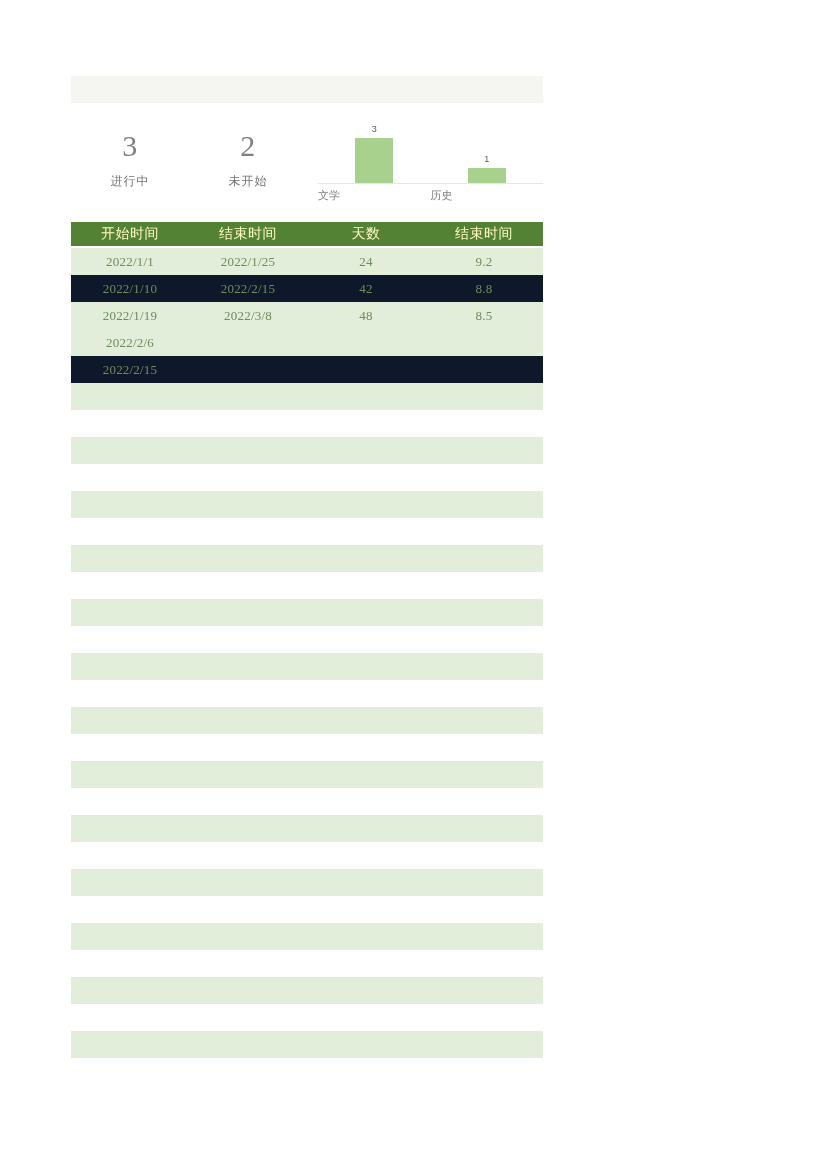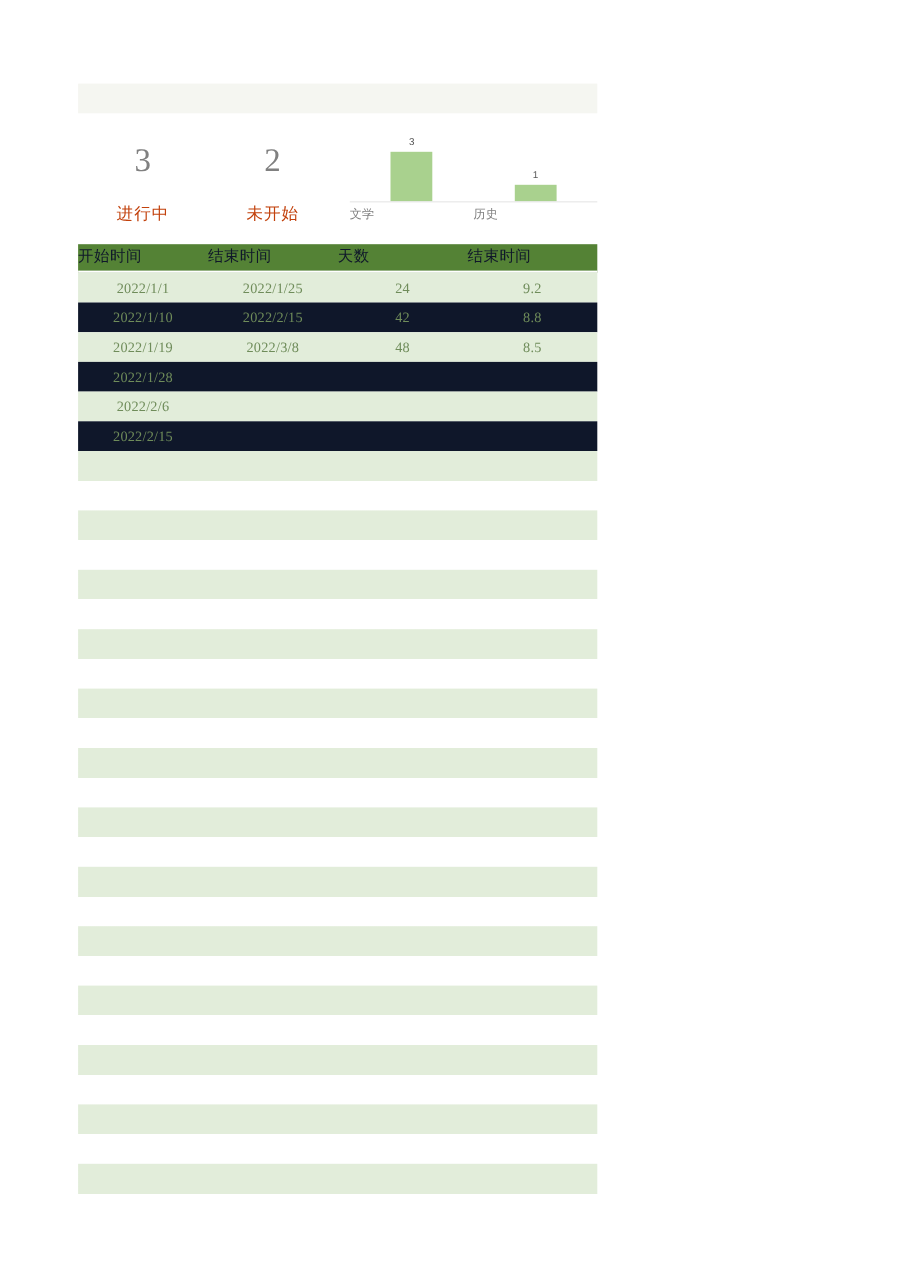--- a/index.html
+++ b/index.html
@@ -61,24 +61,24 @@
     box-sizing: border-box;
   }
   .kpi-value {
     font-size: 30px;
     line-height: 34px;
     color: #808080;
     font-weight: 400;
     letter-spacing: 0.5px;
   }
   .kpi-label {
-    margin-top: 24px;
-    font-size: 15px;
+    margin-top: 10px;
+    font-size: 12px;
     line-height: 16px;
-    color: #c2410c;
+    color: #737373;
     letter-spacing: 1px;
   }
 
   
   .chart {
     position: absolute;
     left: 236px;
     top: 0;
     width: 236px;
     height: 119px;
@@ -150,24 +150,24 @@
   }
   .thead {
     display: flex;
     height: 24px;
     background: #548235;
     border-bottom: 2px solid #ffffff;
     box-sizing: content-box;
   }
   .th {
     flex: 1 1 0;
-    color: #0f172a;
+    color: #fef9c3;
     font-size: 14px;
     line-height: 24px;
-    text-align: left;
+    text-align: center;
     letter-spacing: 0.5px;
   }
   .row {
     display: flex;
     height: 27px;
     background: #0f172a;
   }
   .row.striped {
     background: #e2edda;
     align-items: center;
@@ -250,26 +250,20 @@
           <div class="td">2022/2/15</div>
           <div class="td">42</div>
           <div class="td">8.8</div>
         </div>
         <div class="row striped">
           <div class="td">2022/1/19</div>
           <div class="td">2022/3/8</div>
           <div class="td">48</div>
           <div class="td">8.5</div>
         </div>
-        <div class="row">
-          <div class="td">2022/1/28</div>
-          <div class="td"></div>
-          <div class="td"></div>
-          <div class="td"></div>
-        </div>
         <div class="row striped">
           <div class="td">2022/2/6</div>
           <div class="td"></div>
           <div class="td"></div>
           <div class="td"></div>
         </div>
         <div class="row">
           <div class="td">2022/2/15</div>
           <div class="td"></div>
           <div class="td"></div>

